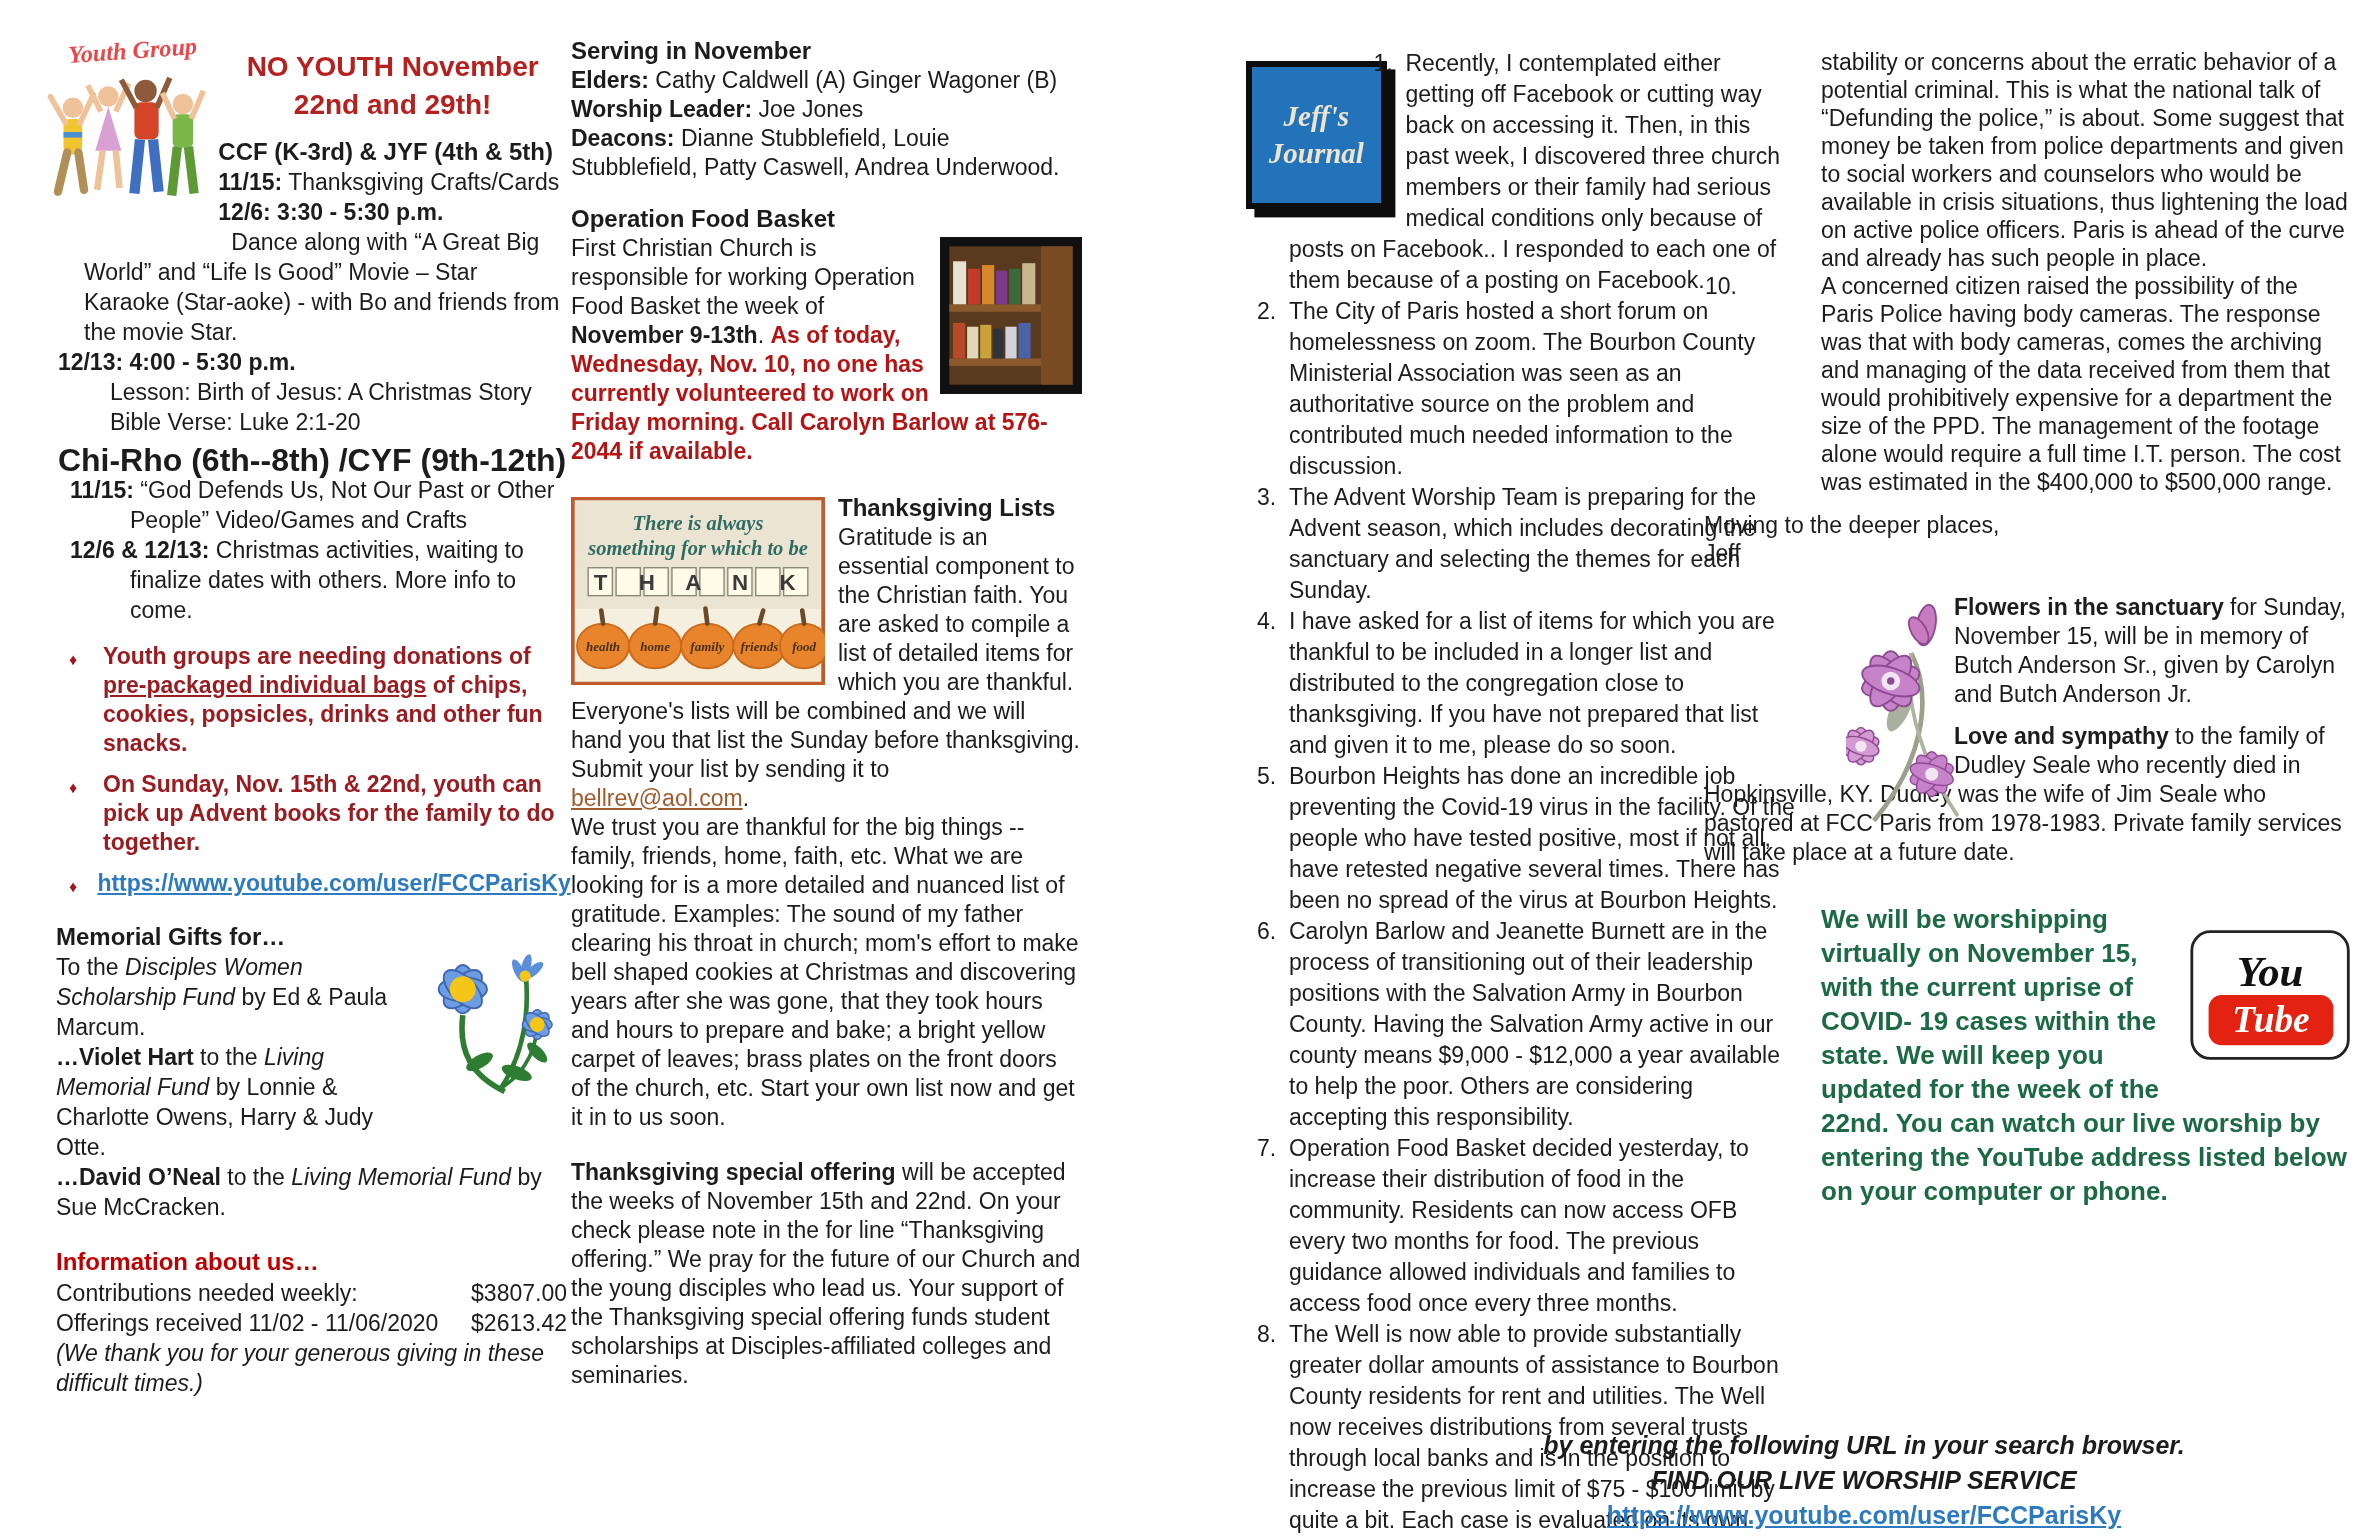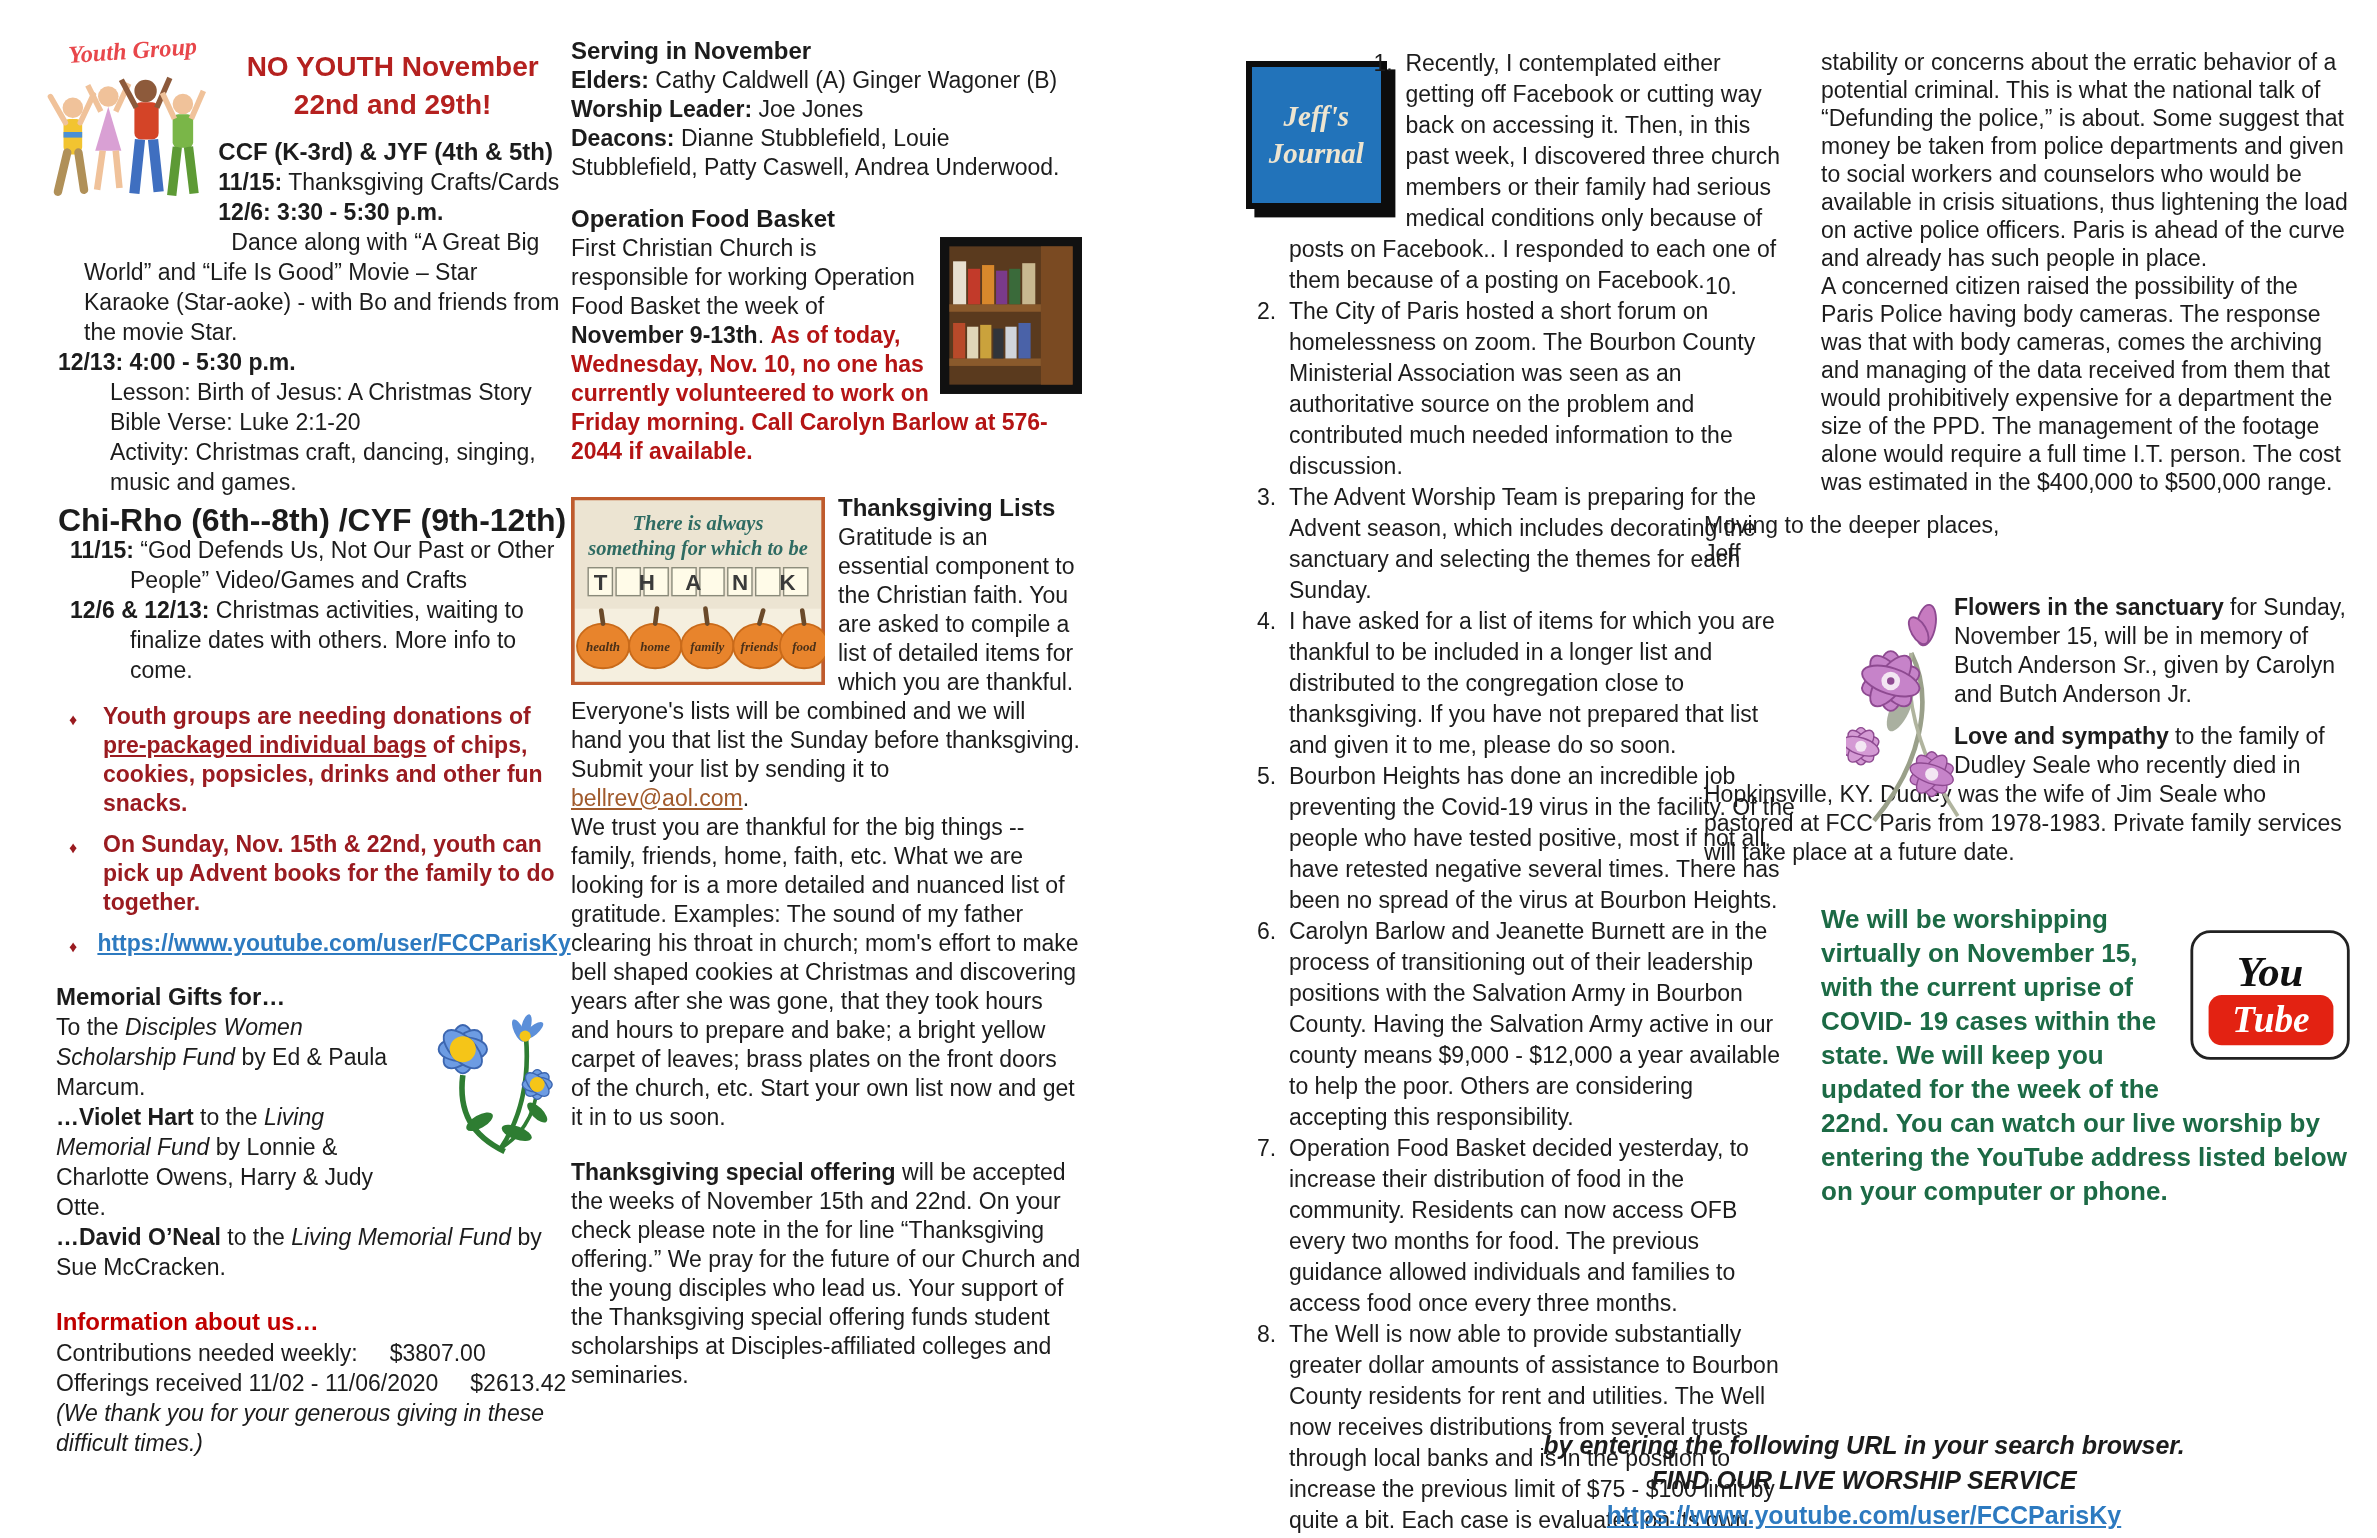--- a/index.html
+++ b/index.html
@@ -28,21 +28,21 @@
   .hang{padding-left:60px;text-indent:-60px;margin-left:14px;}
   .bullets{margin-top:17px;color:#9a1b20;font-weight:700;font-size:23px;line-height:29px;}
   .bullet{position:relative;padding-left:47px;margin-bottom:12px;}
   .bullet .diamond{position:absolute;left:13px;top:2.8px;font-size:16px;}
   .yt-link{display:block;margin-left:-5.6px;margin-top:2.8px;color:#2d7ac0;text-decoration:underline;}
   .mem{margin-top:22.4px;}
   .mem-head{font-weight:700;font-size:24px;line-height:31px;}
   .mem-flowers{float:right;width:160px;height:179px;margin:1.9px 0 1.9px 5.6px;}
   .info{margin-top:24px;}
   .info-head{color:#c00000;font-weight:700;font-size:24px;line-height:32px;}
-  .info-row{display:flex;width:100%;gap:32px;}
+  .info-row{display:flex;justify-content:space-between;width:100%;gap:32px;}
 
   
   .col-b{left:571px;top:35px;width:511px;font-size:23px;line-height:29px;}
   .b-head{font-weight:700;font-size:24px;line-height:31px;}
   .pantry{float:right;width:142px;height:157px;margin:3.7px 0 5.6px 9.3px;}
   .red-txt{color:#b41414;font-weight:700;}
   .thankful-img{float:left;width:254px;height:188px;margin:5.6px 13px 1.9px 0;}
   .mail-link{color:#a05a2c;text-decoration:underline;}.gap14{height:13px;}.gap22{height:20.5px;}.gap28{height:26px;}
 
   
@@ -126,21 +126,20 @@
 
     <div class="sched">
       <div class="sched-head">CCF (K-3rd) &amp; JYF (4th &amp; 5th)</div>
       <div><span class="bold">11/15:</span><span> Thanksgiving Crafts/Cards</span></div>
       <div class="bold">12/6: 3:30 - 5:30 p.m.</div>
       <p class="dance">Dance along with “A Great Big World” and “Life Is Good” Movie – Star Karaoke (Star-aoke) -  with Bo and friends from the movie Star.</p>
       <div class="d1213">12/13: 4:00 - 5:30 p.m.</div>
       <div class="lesson-blk">
         <div>Lesson:  Birth of Jesus: A Christmas Story</div>
         <div>Bible Verse:  Luke 2:1-20</div>
-        <div>Activity:  Christmas craft, dancing, singing, music and games.</div>
       </div>
       <div class="chirho-head">Chi-Rho (6th--8th) /CYF (9th-12th)</div>
       <p class="hang"><span class="bold">11/15:</span><span> “God Defends Us, Not Our Past or Other People” Video/Games and Crafts</span></p>
       <p class="hang"><span class="bold">12/6 &amp; 12/13:</span><span> Christmas activities, waiting to finalize dates with others.  More info to come.</span></p>
     </div>
 
     <div class="bullets">
       <div class="bullet">
         <span class="diamond">♦</span>
         <span>Youth groups are needing donations of </span><span class="underline">pre-packaged individual bags</span><span> of chips, cookies, popsicles, drinks and other fun snacks.</span>

